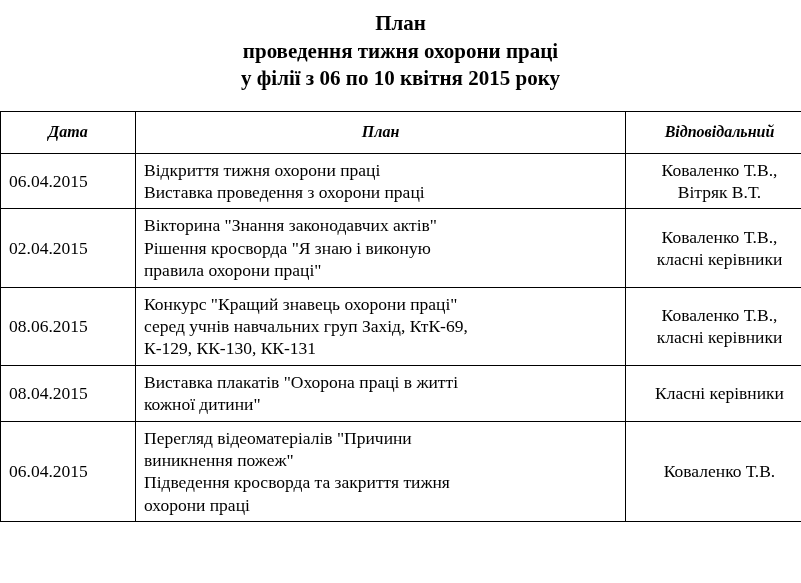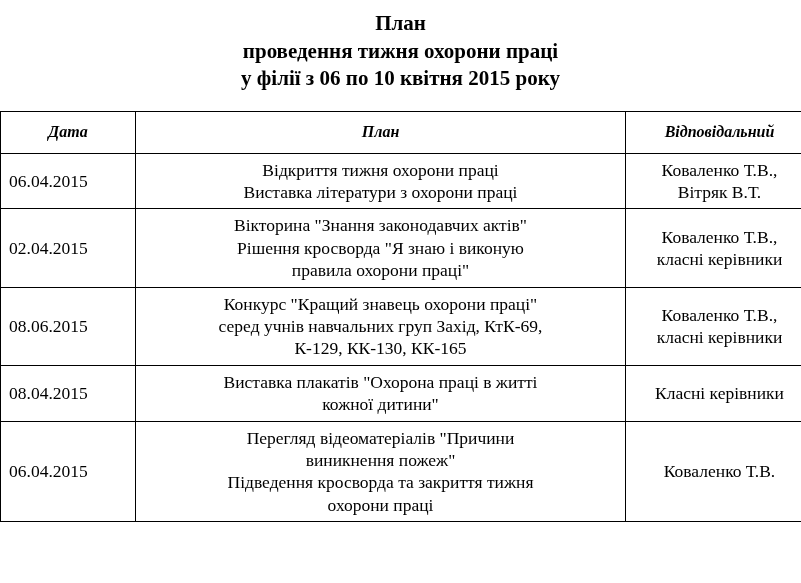--- a/index.html
+++ b/index.html
@@ -59,21 +59,21 @@
   td.cell-date {
     text-align: left;
     white-space: nowrap;
   }
   td.cell-event {
     text-align: left;
   }
   td.cell-resp {
     text-align: center;
   }
-  .ln { display: block; white-space: pre; text-align: center; }
+  .ln { display: block; white-space: pre; }
 </style>
 </head>
 <body>
 
 <div class="page">
 
   <div class="title-block">
     <span class="title-line">План</span>
     <span class="title-line">проведення тижня охорони праці</span>
     <span class="title-line">у філії з 06 по 10 квітня 2015 року</span>
@@ -86,21 +86,21 @@
         <th class="col-event">План</th>
         <th class="col-resp">Відповідальний</th>
       </tr>
     </thead>
     <tbody>
 
       <tr>
         <td class="cell-date">06.04.2015</td>
         <td class="cell-event">
           <span class="ln">Відкриття тижня охорони праці</span>
-          <span class="ln">Виставка літератури з охорони праці</span>
+          <span class="ln">Виставка проведення з охорони праці</span>
         </td>
         <td class="cell-resp">
           <span class="ln">Коваленко Т.В.,</span>
           <span class="ln">Вітряк В.Т.</span>
         </td>
       </tr>
 
       <tr>
         <td class="cell-date">02.04.2015</td>
         <td class="cell-event">
@@ -112,21 +112,21 @@
           <span class="ln">Коваленко Т.В.,</span>
           <span class="ln">класні керівники</span>
         </td>
       </tr>
 
       <tr>
         <td class="cell-date">08.06.2015</td>
         <td class="cell-event">
           <span class="ln">Конкурс "Кращий знавець охорони праці"</span>
           <span class="ln">серед учнів навчальних груп Захід, КтК-69,</span>
-          <span class="ln">К-129, КК-130, КК-165</span>
+          <span class="ln">К-129, КК-130, КК-131</span>
         </td>
         <td class="cell-resp">
           <span class="ln">Коваленко Т.В.,</span>
           <span class="ln">класні керівники</span>
         </td>
       </tr>
 
       <tr>
         <td class="cell-date">08.04.2015</td>
         <td class="cell-event">

